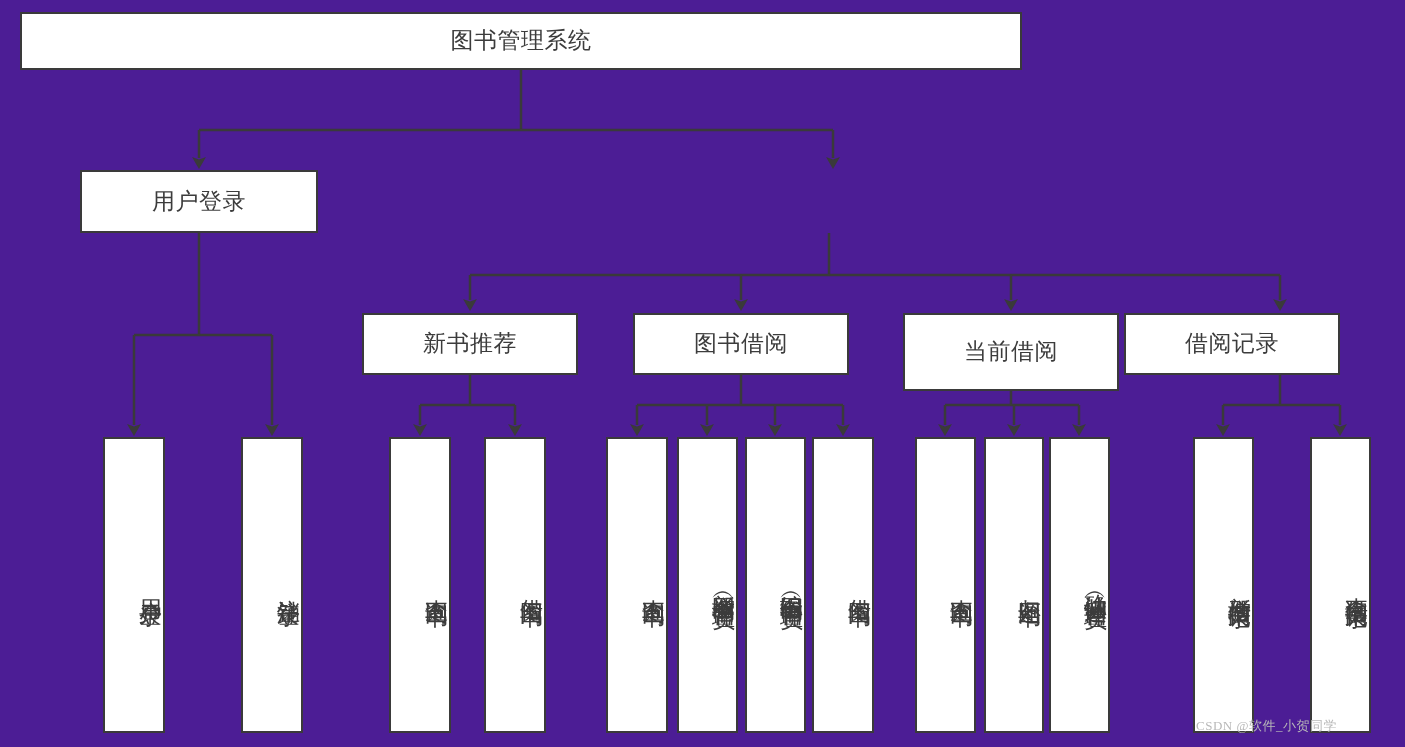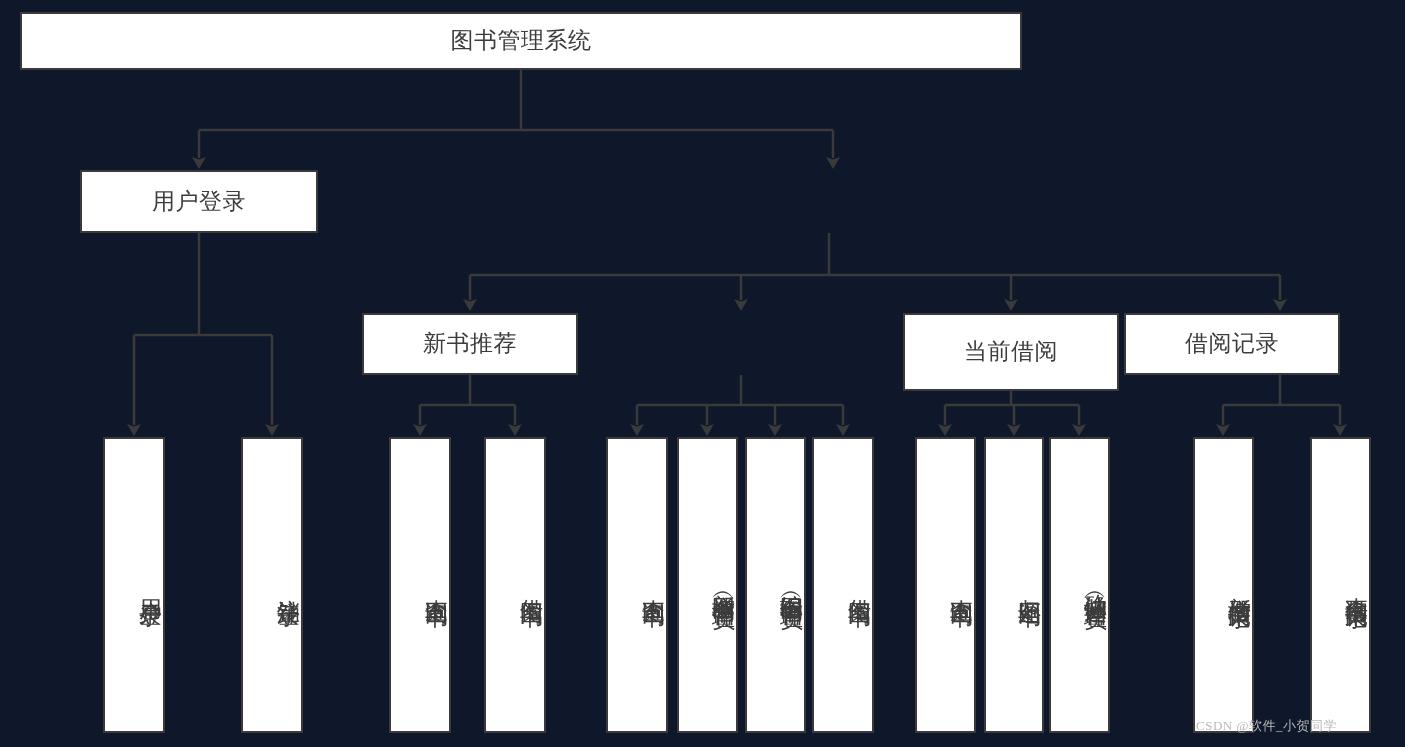--- a/index.html
+++ b/index.html
@@ -7,21 +7,21 @@
     padding: 0;
     background: #ffffff;
   }
   body {
     font-family: "Liberation Sans", "DejaVu Sans", sans-serif;
   }
   #diagram-root {
     position: relative;
     width: 1405px;
     height: 747px;
-    background: #0f172a;
+    background: #4c1d95;
     overflow: hidden;
   }
   svg#wires {
     position: absolute;
     left: 0;
     top: 0;
     width: 1405px;
     height: 747px;
     pointer-events: none;
   }
@@ -124,20 +124,23 @@
     <span>图书管理系统</span>
   </div>
 
   <div class="node h" style="left:80px; top:170px; width:238px; height:63px;">
     <span>用户登录</span>
   </div>
 
   <div class="node h" style="left:362px; top:313px; width:216px; height:62px;text-align:right;">
     <span>新书推荐</span>
   </div>
+  <div class="node h" style="left:633px; top:313px; width:216px; height:62px;">
+    <span>图书借阅</span>
+  </div>
   <div class="node h" style="left:903px; top:313px; width:216px; height:78px;">
     <span>当前借阅</span>
   </div>
   <div class="node h" style="left:1124px; top:313px; width:216px; height:62px;">
     <span>借阅记录</span>
   </div>
 
   <div class="node v" style="left:103px; top:437px; width:62px; height:296px;">
     <span>用户登录</span>
   </div>

